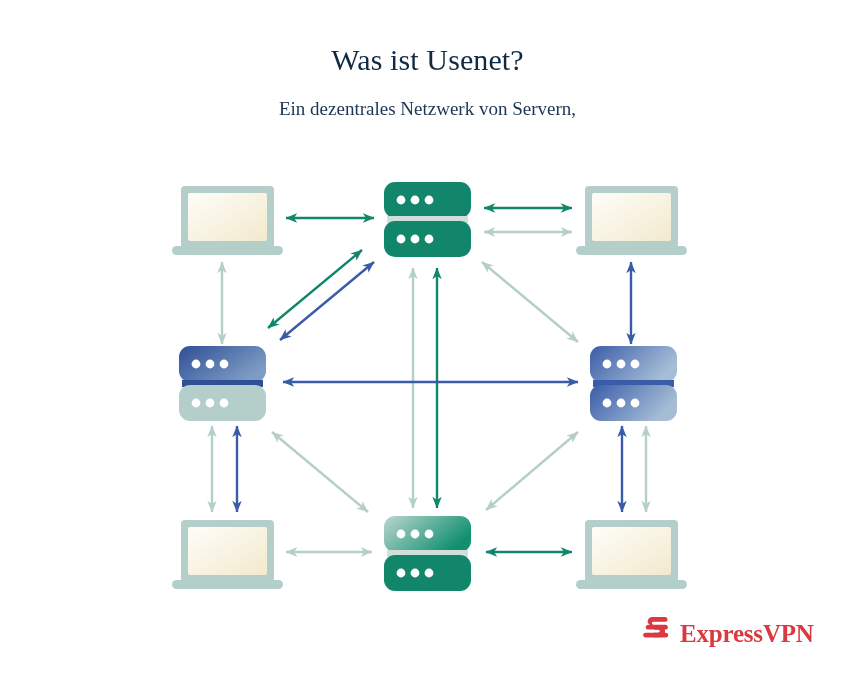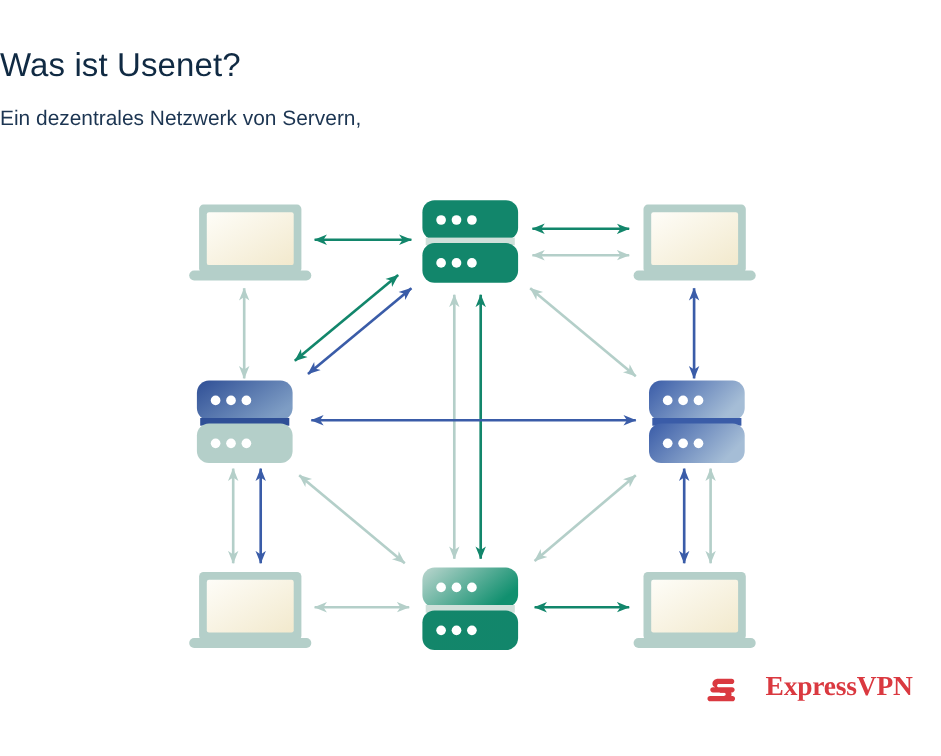--- a/index.html
+++ b/index.html
@@ -15,23 +15,24 @@
     font-family: "Liberation Sans", sans-serif;
     color: #12263f;
   }
 
   
   .header {
     position: absolute;
     top: 0;
     left: 0;
     width: 855px;
-    text-align: left;
+    text-align: center;
     padding-top: 42px;
     box-sizing: border-box;
+    font-family: Liberation Serif, serif;
   }
   .title {
     font-size: 30px;
     font-weight: 400;
     color: #102a43;
     letter-spacing: 0.1px;
     margin: 0;
     line-height: 1.2;
   }
   .subtitle {
@@ -57,22 +58,22 @@
   .diagram svg {
     display: block;
   }
 
   
   .logo {
     position: absolute;
     left: 640px;
     top: 612px;
     display: flex;
-    align-items: flex-start;
-    gap: 22px;
+    align-items: flex-end;
+    gap: 6px;
   }
   .logo-mark {
     width: 34px;
     height: 34px;
     flex: 0 0 auto;
   }
   .logo-text {
     font-family: "Liberation Serif", serif;
     font-size: 25px;
     font-weight: 700;

